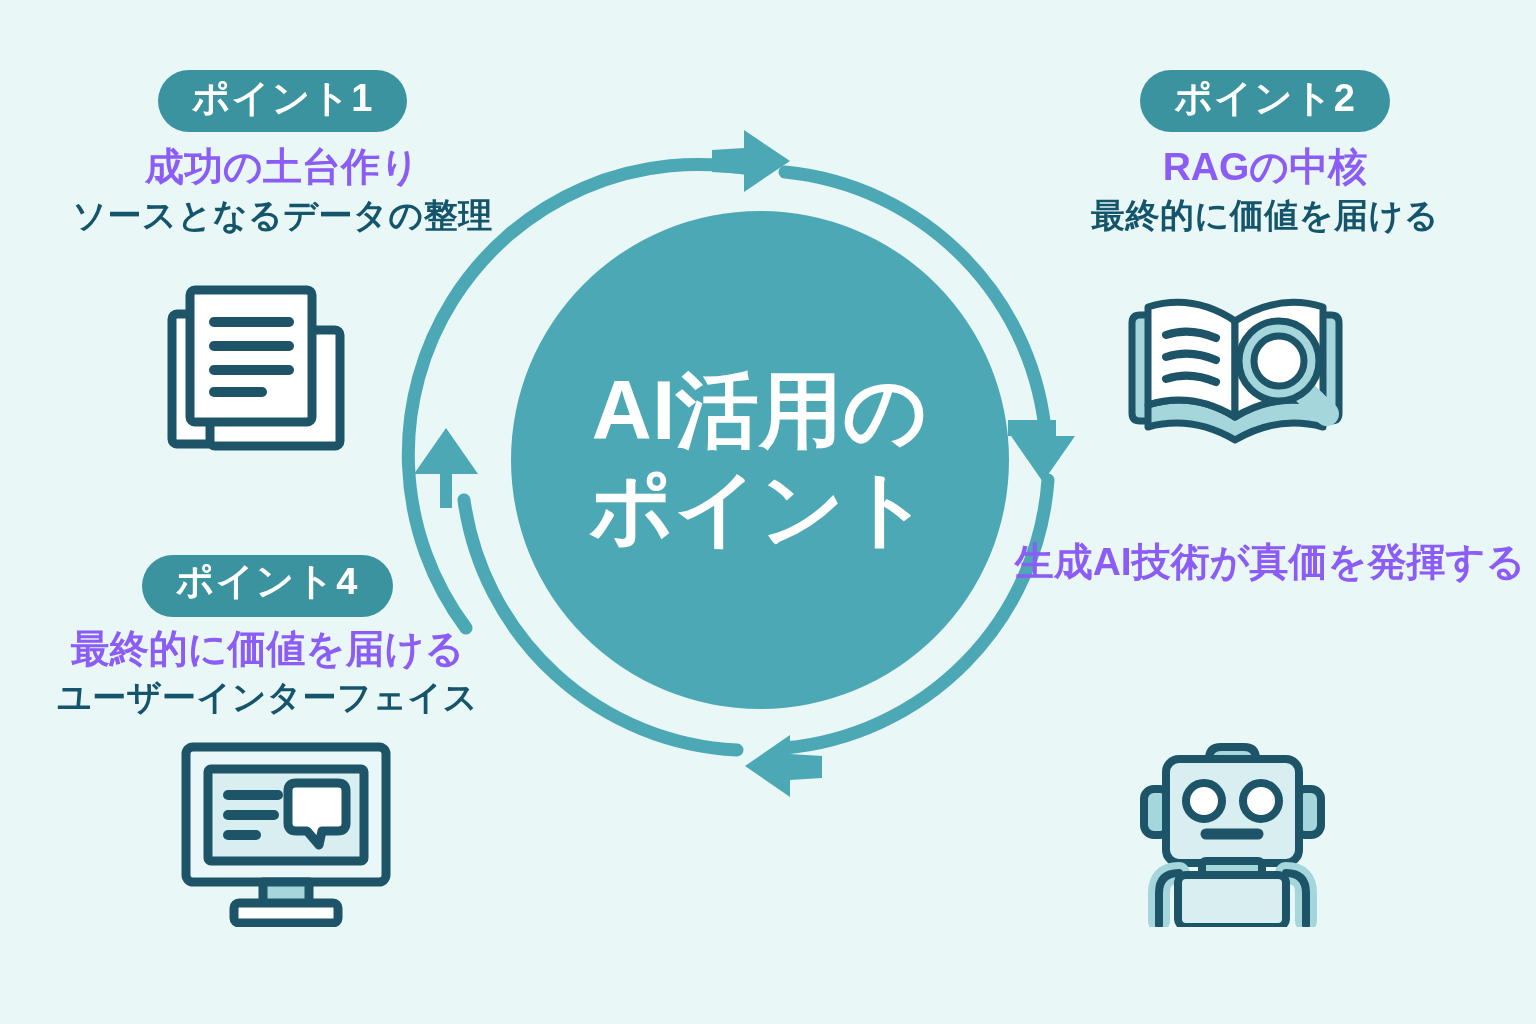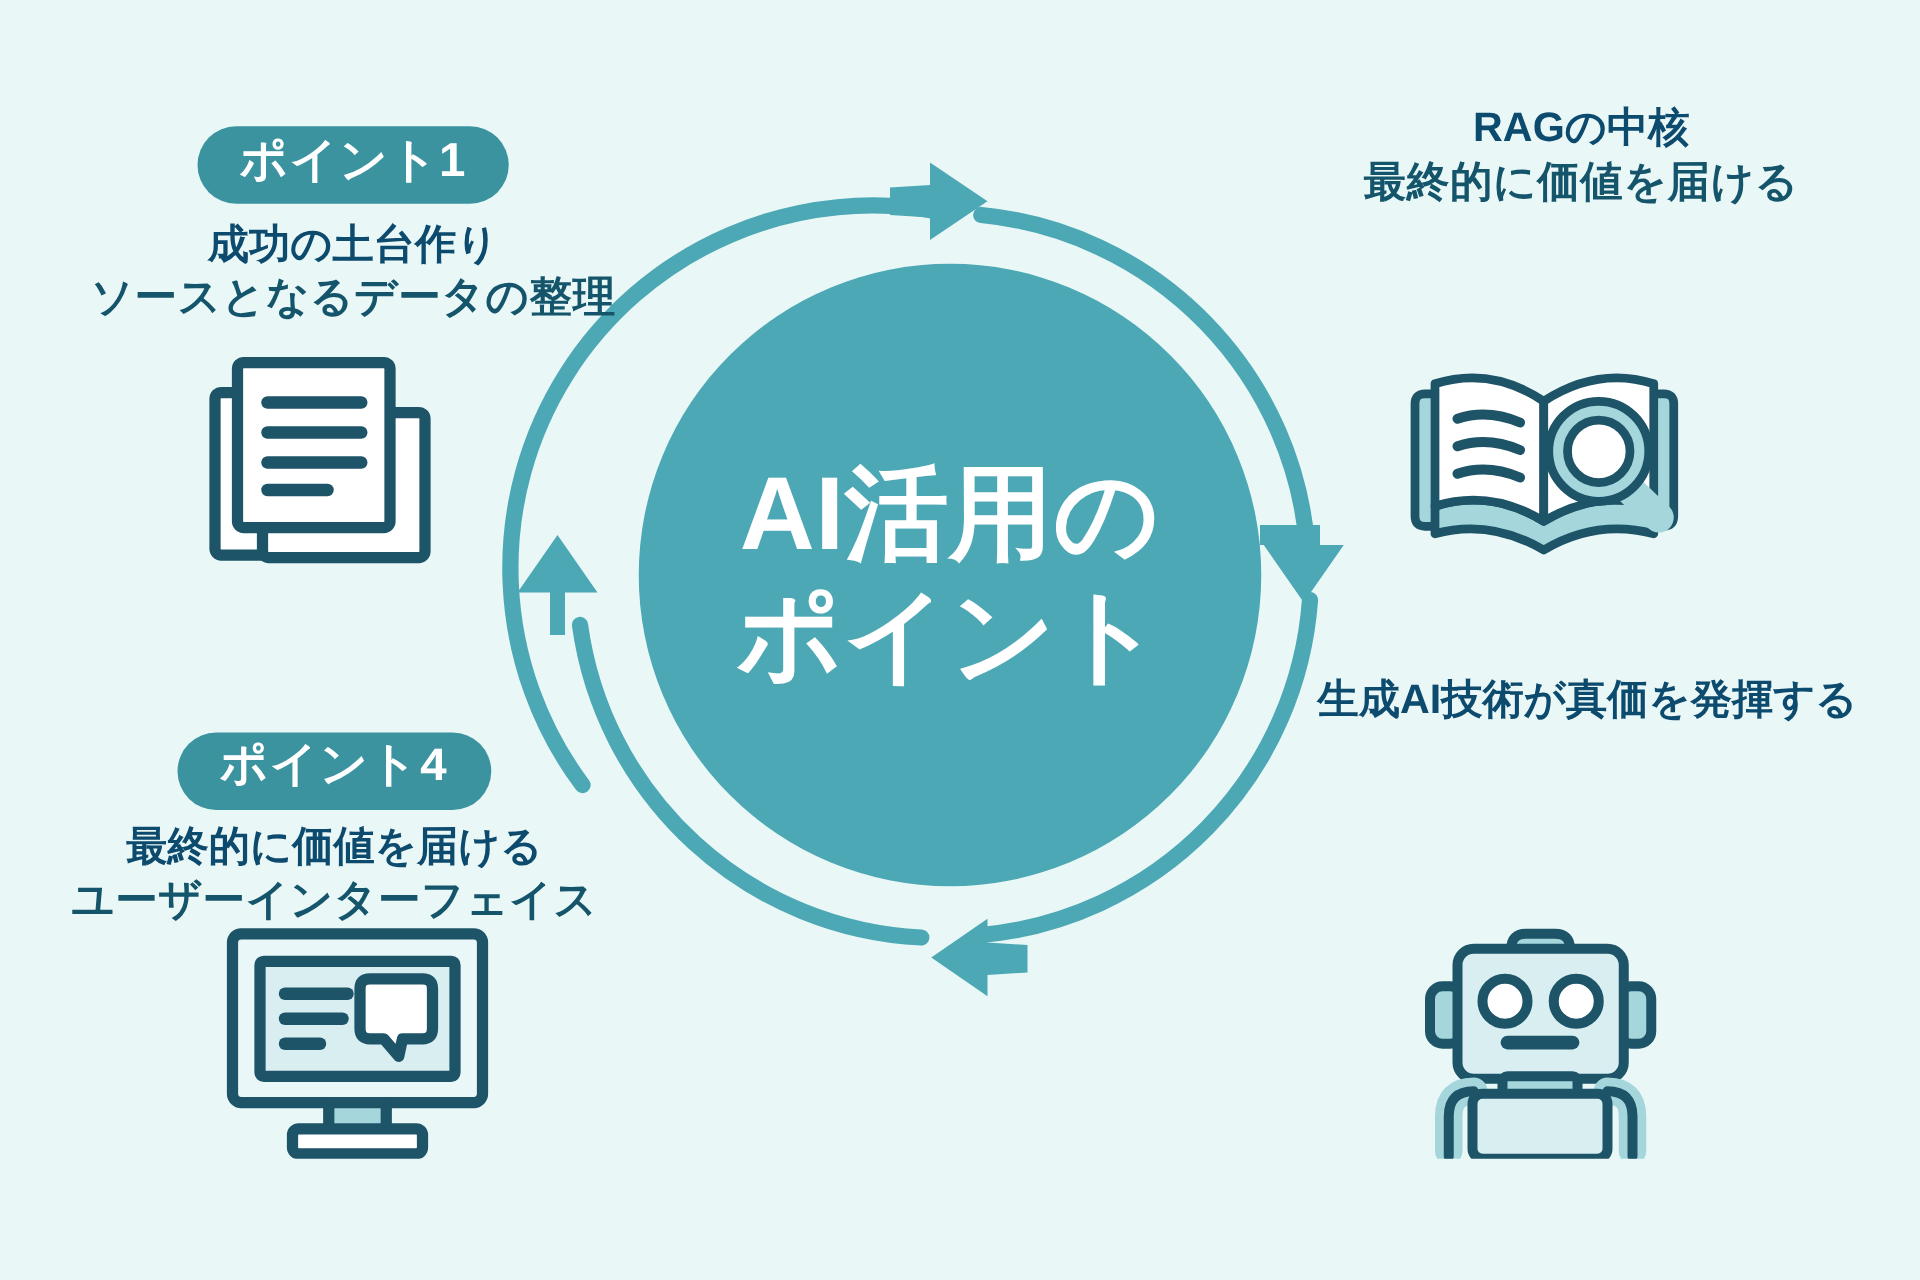--- a/index.html
+++ b/index.html
@@ -69,25 +69,24 @@
     display: inline-block;
     background: #3a939f;
     color: #ffffff;
     font-size: 38px;
     font-weight: 700;
     letter-spacing: 1px;
     padding: 9px 34px 13px 34px;
     border-radius: 34px;
     line-height: 1.05;
     white-space: nowrap;
-    margin-top: 31px;
   }
   .sub {
-    color: #0c4a6e;
-    font-size: 33px;
+    color: #8b5cf6;
+    font-size: 39px;
     font-weight: 700;
     margin-top: 12px;
     white-space: nowrap;
     line-height: 1.2;
   }
   .title {
     color: #14556b;
     font-size: 34px;
     font-weight: 700;
     margin-top: 4px;
@@ -140,20 +139,21 @@
     <div class="hub-line">ポイント</div>
   </div>
 
   <div class="point align-center" id="point-1">
     <div class="badge">ポイント1</div>
     <div class="sub">成功の土台作り</div>
     <div class="title">ソースとなるデータの整理</div>
   </div>
 
   <div class="point align-center" id="point-2">
+    <div class="badge">ポイント2</div>
     <div class="sub">RAGの中核</div>
     <div class="title">最終的に価値を届ける</div>
   </div>
 
   <div class="point align-center" id="point-3">
     <div class="sub">生成AI技術が真価を発揮する</div>
   </div>
 
   <div class="point align-center" id="point-4">
     <div class="badge">ポイント4</div>

